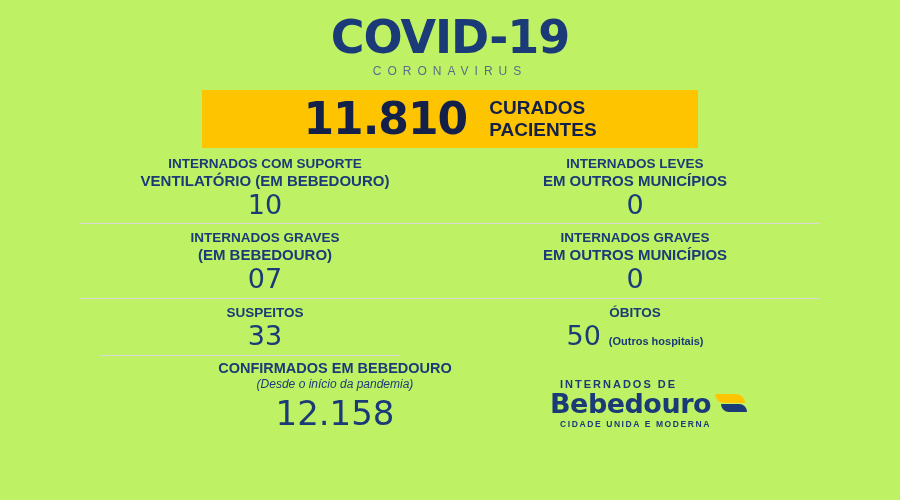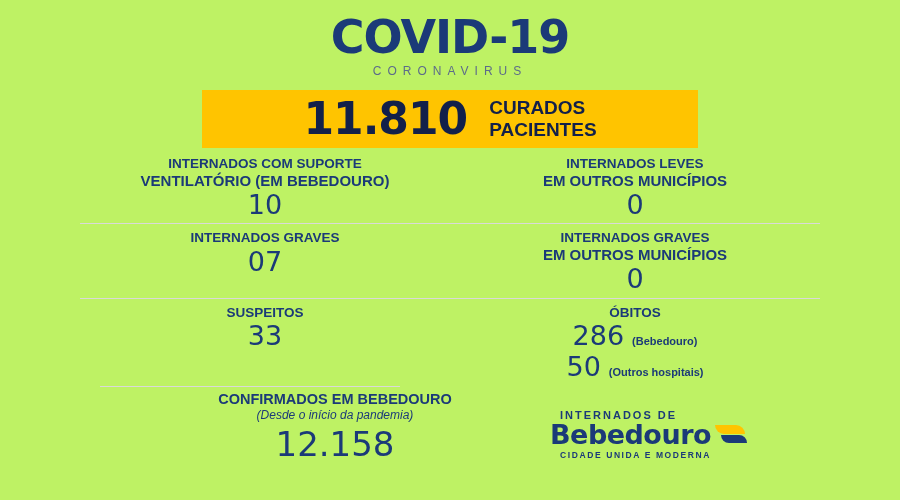--- a/index.html
+++ b/index.html
@@ -257,20 +257,21 @@
         <div class="val">0</div>
       </div>
     </div>
 
     <div class="divider"></div>
 
     <div class="row">
       <div class="cell">
         <div class="lbl">
           <span>INTERNADOS GRAVES</span>
+          <span class="sub">(EM BEBEDOURO)</span>
         </div>
         <div class="val">07</div>
       </div>
       <div class="cell">
         <div class="lbl">
           <span>INTERNADOS GRAVES</span>
           <span class="sub">EM OUTROS MUNICÍPIOS</span>
         </div>
         <div class="val">0</div>
       </div>
@@ -281,24 +282,20 @@
     <div class="row">
       <div class="cell">
         <div class="lbl">
           <span>SUSPEITOS</span>
         </div>
         <div class="val">33</div>
       </div>
       <div class="cell">
         <div class="lbl">
           <span>ÓBITOS</span>
-        </div>
-        <div class="obitos-line">
-          <span class="num">286</span>
-          <span class="note">(Bebedouro)</span>
         </div>
         <div class="obitos-line">
           <span class="num">50</span>
           <span class="note">(Outros hospitais)</span>
         </div>
       </div>
     </div>
 
     <div class="divider-narrow"></div>
 

